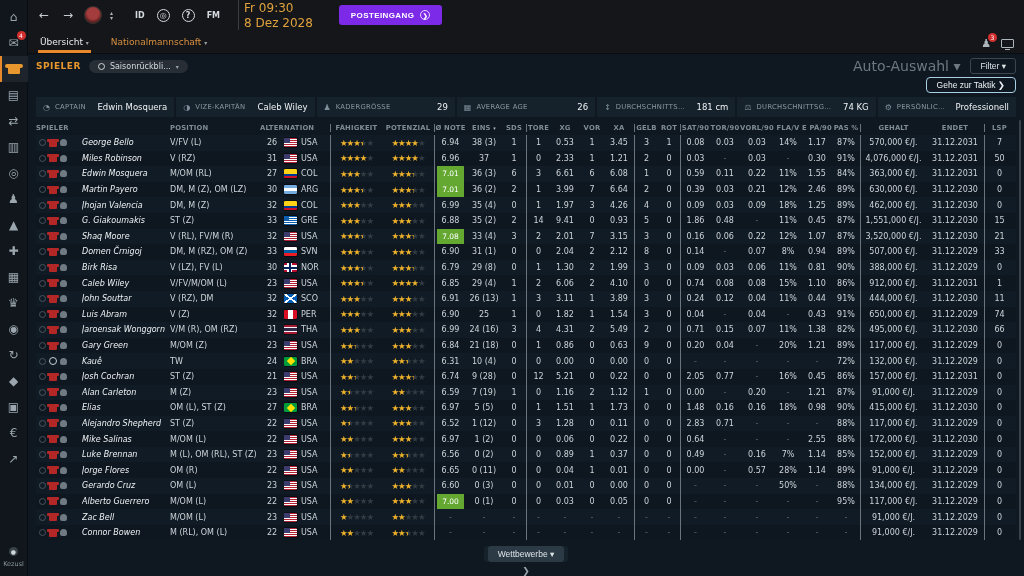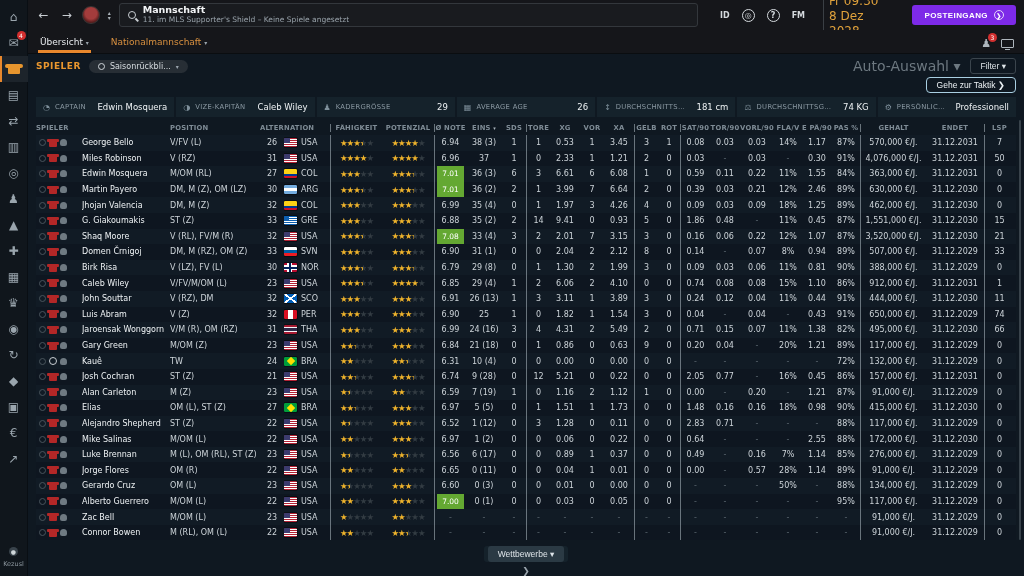--- a/index.html
+++ b/index.html
@@ -38,21 +38,21 @@
     transform:rotate(45deg); right:-4px; bottom:-2px; }
   .sb-text { line-height:1.15; }
   .sb-title { font-size:9.5px; font-weight:bold; color:#f2f4f6; }
   .sb-sub { font-size:7.5px; color:#9aa4ac; }
   .top-icons { display:flex; align-items:center; gap:12px; margin-left:14px; color:#d5dade; }
   .tico { font-size:8px; font-weight:bold; cursor:pointer; }
   .tico.round { width:13px; height:13px; border:1px solid #d5dade; border-radius:50%; display:flex;
     align-items:center; justify-content:center; font-size:8px; }
   .date-block { margin-left:10px; text-align:left; color:#e0a23c; font-size:12px; line-height:1.25;
     border-left:1px solid #3a3f44; border-top:1px solid #3a3f44; padding:1px 0 0 5px; }
-  .inbox-btn { margin-left:10px; background:#7d2ae8; color:#fff; font-size:8px; font-weight:bold;
+  .inbox-btn { margin-left:18px; background:#7d2ae8; color:#fff; font-size:8px; font-weight:bold;
     border:none; border-radius:3px; height:20px; padding:0 12px; display:flex; align-items:center; gap:6px;
     letter-spacing:.4px; cursor:pointer; }
   .inbox-arrow { width:10px; height:10px; border:1px solid #e6d6fb; border-radius:50%; font-size:6px;
     display:flex; align-items:center; justify-content:center; }
 
   
   .tabbar { height:24px; background:#15161a; display:flex; align-items:flex-end; padding:0 10px;
     gap:18px; flex-shrink:0; border-bottom:1px solid #0a0d10; }
   .tab { font-size:9px; padding:4px 2px 6px; cursor:pointer; position:relative; color:#e6e9ec; }
   .tab .chev { font-size:6px; color:#9aa4ac; }
@@ -98,21 +98,21 @@
   .th.left { text-align:left; }
   .sortmark { font-size:5px; color:#aab4bc; }
   .rows { flex:1; overflow:hidden; }
   .row { height:15.6px; cursor:pointer; }
   .row:nth-child(odd) { background:#111b25; }
   .row:nth-child(even) { background:#0e1620; }
   .cell { font-size:8px; color:#cdd4d9; text-align:center; white-space:nowrap; overflow:hidden; height:100%;
     display:flex; align-items:center; justify-content:center; }
   .cell.left { justify-content:flex-start; text-align:left; }
   .sep { border-left:1px solid rgba(215,228,235,.45); }
-  .name-cell { color:#eff3f5; font-size:8px; }
+  .name-cell { color:#eff3f5; font-size:8px;font-style:italic; }
   .icon-cell { display:flex; align-items:center; gap:3px; padding-left:3px; justify-content:flex-start; }
   .chk { width:7px; height:7px; border:1px solid #49545c; border-radius:50%; flex-shrink:0; }
   .kit { width:8px; height:8px; background:#b32727; border-radius:2px 2px 1px 1px; position:relative; flex-shrink:0; }
   .kit::before { content:""; position:absolute; top:0; left:-2px; width:12px; height:3px; background:inherit; border-radius:1px; }
   .kit.gk { background:transparent; border:1px solid #c9ced3; border-radius:50%; }
   .kit.gk::before { display:none; }
   .person { width:7px; height:7px; background:#6f7a82; border-radius:50% 50% 30% 30%; flex-shrink:0; }
   .stars { letter-spacing:-1px; font-size:8.5px; white-space:nowrap; }
   .s-full { color:#f0b42c; }
   .s-half { background:linear-gradient(90deg,#f0b42c 0 50%,#333c43 50%); -webkit-background-clip:text;
@@ -222,27 +222,20 @@
   <div class="main">
 
     <header class="topbar">
       <span class="nav-arrow">←</span>
       <span class="nav-arrow">→</span>
       <span class="avatar"></span>
       <span class="av-chevrons">
           <span>▴</span>
           <span>▾</span>
         </span>
-      <div class="searchbox">
-        <span class="mag"></span>
-        <div class="sb-text">
-          <div class="sb-title">Mannschaft</div>
-          <div class="sb-sub">11. im MLS Supporter's Shield – Keine Spiele angesetzt</div>
-        </div>
-      </div>
       <div class="top-icons">
         <span class="tico">ID</span>
         <span class="tico round">◎</span>
         <span class="tico round">?</span>
         <span class="tico">FM</span>
       </div>
       <div class="date-block">
         <div>Fr 09:30</div>
         <div>8 Dez 2028</div>
       </div>
@@ -1107,37 +1100,37 @@
               <div class="cell left">M (L), OM (RL), ST (Z)</div>
               <div class="cell">23</div>
               <div class="cell left"><span class="flag f-USA"></span>USA</div>
               <div class="cell sep">
                 <span class="stars"><span class="s-full">★</span><span class="s-half">★</span><span class="s-empty">★</span><span class="s-empty">★</span><span class="s-empty">★</span></span>
               </div>
               <div class="cell">
                 <span class="stars"><span class="s-full">★</span><span class="s-full">★</span><span class="s-half">★</span><span class="s-empty">★</span><span class="s-empty">★</span></span>
               </div>
               <div class="cell sep">6.56</div>
-              <div class="cell">6 (17)</div>
+              <div class="cell">0 (2)</div>
               <div class="cell">0</div>
               <div class="cell sep">0</div>
               <div class="cell">0.89</div>
               <div class="cell">1</div>
               <div class="cell">0.37</div>
               <div class="cell sep">0</div>
               <div class="cell">0</div>
               <div class="cell sep">0.49</div>
               <div class="cell">
                 <span class="dim">-</span>
               </div>
               <div class="cell">0.16</div>
               <div class="cell">7%</div>
               <div class="cell">1.14</div>
               <div class="cell">85%</div>
-              <div class="cell sep">276,000 €/J.</div>
+              <div class="cell sep">152,000 €/J.</div>
               <div class="cell">31.12.2029</div>
               <div class="cell sep">0</div>
             </div>
             <div class="grid-row row">
               <div class="cell left icon-cell">
                 <span class="chk"></span>
                 <span class="kit"></span>
                 <span class="person"></span>
               </div>
               <div class="cell left name-cell">Jorge Flores</div>

